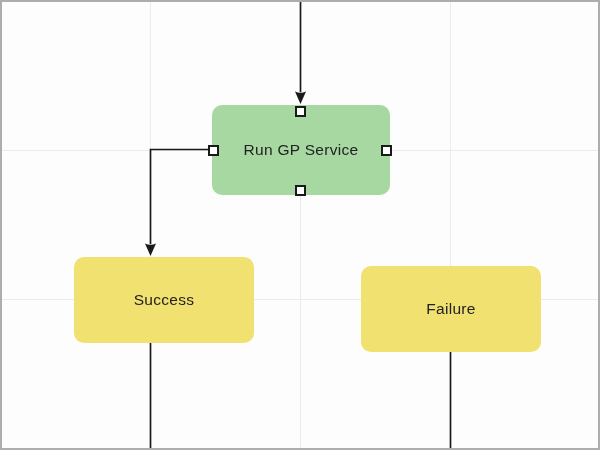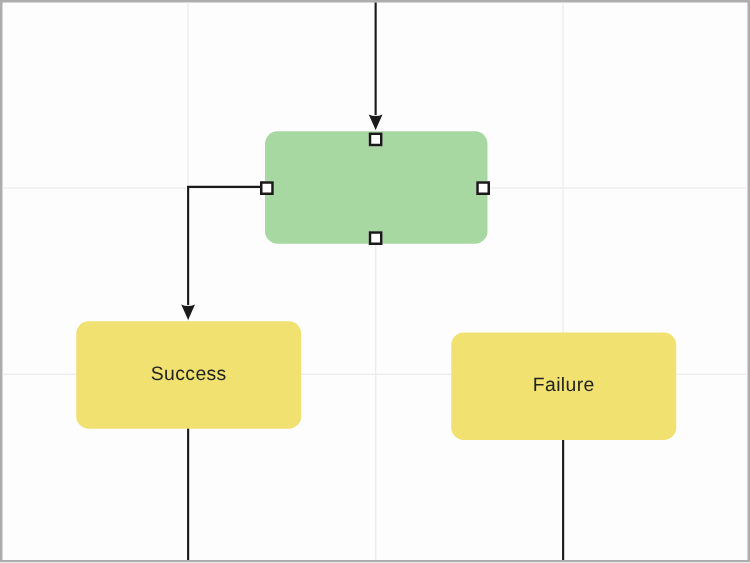--- a/index.html
+++ b/index.html
@@ -20,21 +20,21 @@
     display: flex;
     align-items: center;
     justify-content: center;
     color: #222222;
     font-size: 15.5px;
     letter-spacing: 0.3px;
     cursor: move;
   }
   .node-green { left: 210px; top: 103px; width: 178px; height: 90px; background: #a7d8a2; }
   .node-yellow { width: 180px; height: 86px; background: #f0e170; }
-  .node-success { left: 59px;  top: 255px; }
+  .node-success { left: 72px;  top: 255px; }
   .node-failure { left: 359px; top: 264px; }
   .handle {
     position: absolute;
     width: 11px; height: 11px;
     box-sizing: border-box;
     background: #ffffff;
     border: 2px solid #1a1a1a;
     cursor: crosshair;
   }
   .handle-top    { left: 83px;  top: 1px; }
@@ -70,20 +70,21 @@
     <g>
       <line x1="150.5" y1="341" x2="150.5" y2="450" stroke="#1a1a1a" stroke-width="1.7"></line>
     </g>
 
     <g>
       <line x1="450.5" y1="340" x2="450.5" y2="450" stroke="#1a1a1a" stroke-width="1.7"></line>
     </g>
   </svg>
 
   <div class="node node-green">
+    <span>Run GP Service</span>
     <span class="handle handle-top"></span>
     <span class="handle handle-bottom"></span>
     <span class="handle handle-left"></span>
     <span class="handle handle-right"></span>
   </div>
 
   <div class="node node-yellow node-success">
     <span>Success</span>
   </div>
 

